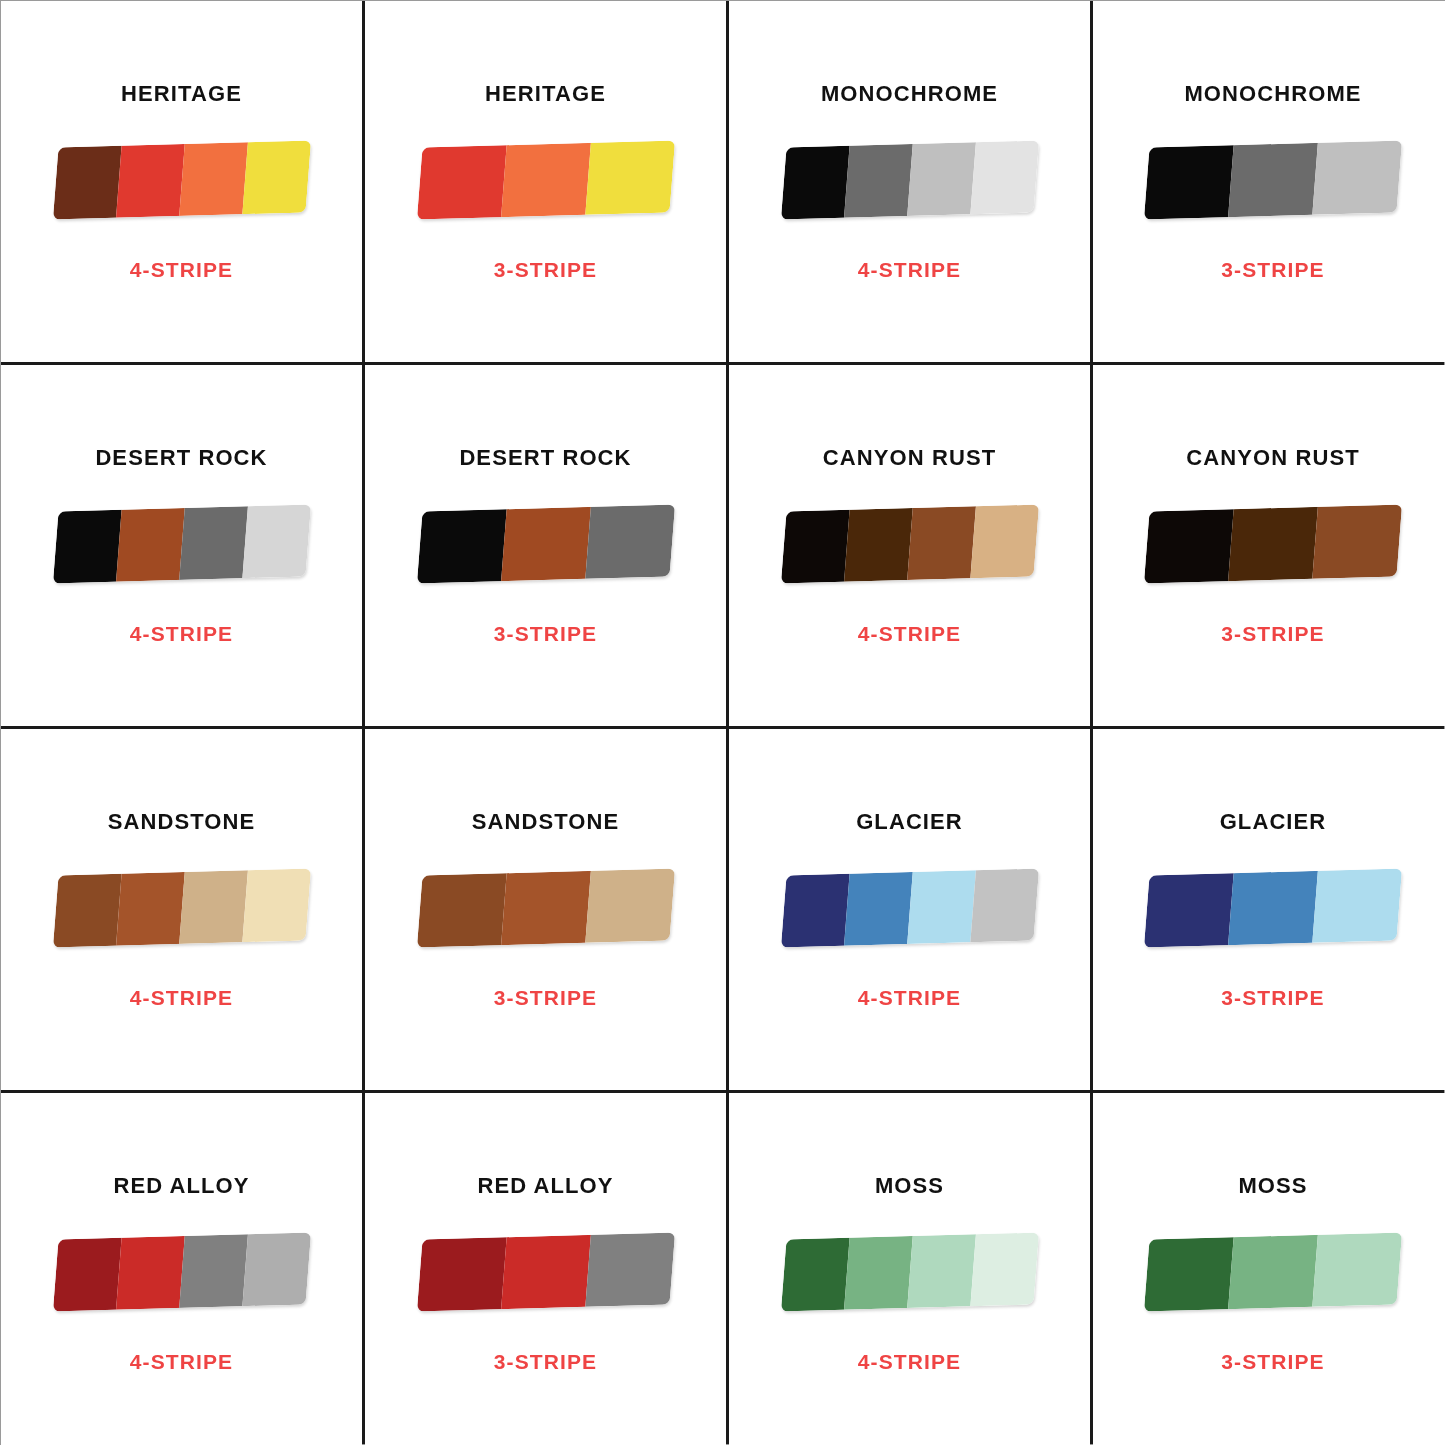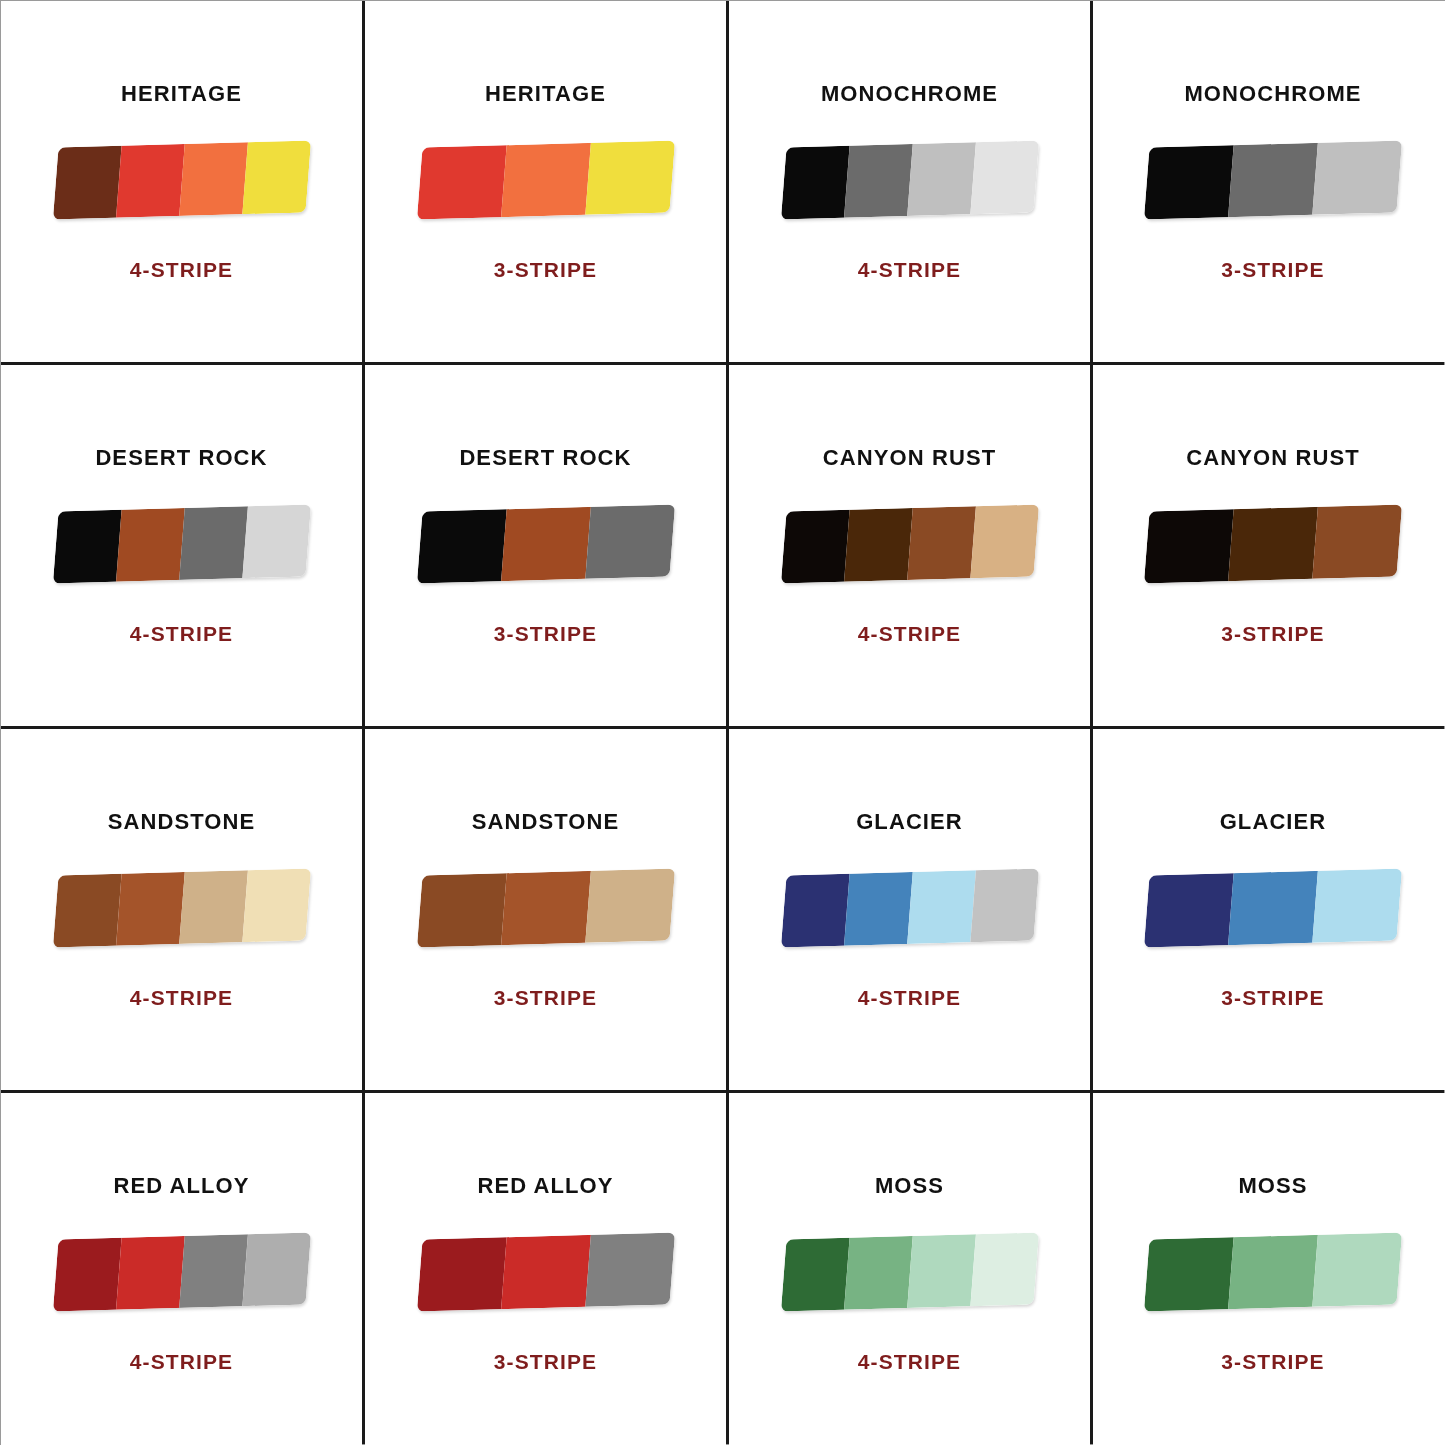--- a/index.html
+++ b/index.html
@@ -71,21 +71,21 @@
 
   .stripe {
     flex: 1 1 0;
     height: 100%;
   }
 
   .stripe-count {
     font-size: 21px;
     font-weight: 700;
     letter-spacing: 1.1px;
-    color: #7f1d1d;
+    color: #ef4444;
     text-align: center;
     line-height: 1;
     white-space: nowrap;
   }
 </style>
 </head>
 <body>
 
 <div id="palette-grid">
     <div class="palette-cell">

